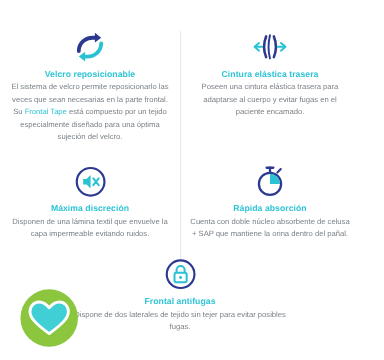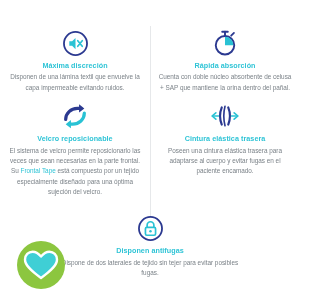--- a/index.html
+++ b/index.html
@@ -100,50 +100,20 @@
     height: 50px;
   }
 </style>
 </head>
 <body>
 
 <div class="features-grid">
 
   <div class="col-divider"></div>
 
-  <div class="row row-2">
-
-    <div class="cell">
-      <div class="cell-icon">
-        <svg width="27" height="27" viewBox="0 0 48 48">
-          <circle cx="24" cy="24" r="20.5" fill="none" stroke="#2b3990" stroke-width="3.2"></circle>
-          <path d="M13 20 L18 20 L24 14 L24 34 L18 28 L13 28 Z" fill="#29c2d4"></path>
-          <path d="M28 19 L36 29 M36 19 L28 29" stroke="#29c2d4" stroke-width="3" stroke-linecap="round"></path>
-        </svg>
-      </div>
-      <div class="cell-title">Máxima discreción</div>
-      <div class="cell-body"><span>Disponen de una lámina textil que envuelve la capa impermeable evitando ruidos.</span><span class="hl"></span><span></span></div>
-    </div>
-
-    <div class="cell">
-      <div class="cell-icon">
-        <svg width="26" height="28" viewBox="0 0 46 50">
-          <path d="M18 5 L28 5" stroke="#2b3990" stroke-width="3.4" stroke-linecap="round"></path>
-          <path d="M23 5 L23 11" stroke="#2b3990" stroke-width="3.4" stroke-linecap="round"></path>
-          <path d="M34 12 L39 7" stroke="#2b3990" stroke-width="3.2" stroke-linecap="round"></path>
-          <circle cx="23" cy="29" r="16.5" fill="none" stroke="#2b3990" stroke-width="3.4"></circle>
-          <path d="M23 29 L23 14 A15 15 0 0 1 38 29 Z" fill="#29c2d4"></path>
-        </svg>
-      </div>
-      <div class="cell-title">Rápida absorción</div>
-      <div class="cell-body"><span>Cuenta con doble núcleo absorbente de celusa + SAP que mantiene la orina dentro del pañal.</span><span class="hl"></span><span></span></div>
-    </div>
-
-  </div>
-
   <div class="row row-1">
 
     <div class="cell">
       <div class="cell-icon">
         <svg width="28" height="28" viewBox="0 0 48 48">
           <path d="M8 30 C8 19 17 11 28 11 L34 11" fill="none" stroke="#2b3990" stroke-width="5.5" stroke-linecap="round"></path>
           <path d="M31 4 L40 11 L31 18 Z" fill="#2b3990"></path>
           <path d="M40 19 C40 30 31 38 20 38 L14 38" fill="none" stroke="#29c2d4" stroke-width="5.5" stroke-linecap="round"></path>
           <path d="M17 31 L8 38 L17 45 Z" fill="#29c2d4"></path>
         </svg>
@@ -163,31 +133,61 @@
           <path d="M38 24 L48 24" fill="none" stroke="#29c2d4" stroke-width="3" stroke-linecap="round"></path>
           <path d="M43 18 L50 24 L43 30" fill="none" stroke="#29c2d4" stroke-width="3" stroke-linecap="round" stroke-linejoin="round"></path>
         </svg>
       </div>
       <div class="cell-title">Cintura elástica trasera</div>
       <div class="cell-body"><span>Poseen una cintura elástica trasera para adaptarse al cuerpo y evitar fugas en el paciente encamado.</span><span class="hl"></span><span></span></div>
     </div>
 
   </div>
 
+  <div class="row row-2">
+
+    <div class="cell">
+      <div class="cell-icon">
+        <svg width="27" height="27" viewBox="0 0 48 48">
+          <circle cx="24" cy="24" r="20.5" fill="none" stroke="#2b3990" stroke-width="3.2"></circle>
+          <path d="M13 20 L18 20 L24 14 L24 34 L18 28 L13 28 Z" fill="#29c2d4"></path>
+          <path d="M28 19 L36 29 M36 19 L28 29" stroke="#29c2d4" stroke-width="3" stroke-linecap="round"></path>
+        </svg>
+      </div>
+      <div class="cell-title">Máxima discreción</div>
+      <div class="cell-body"><span>Disponen de una lámina textil que envuelve la capa impermeable evitando ruidos.</span><span class="hl"></span><span></span></div>
+    </div>
+
+    <div class="cell">
+      <div class="cell-icon">
+        <svg width="26" height="28" viewBox="0 0 46 50">
+          <path d="M18 5 L28 5" stroke="#2b3990" stroke-width="3.4" stroke-linecap="round"></path>
+          <path d="M23 5 L23 11" stroke="#2b3990" stroke-width="3.4" stroke-linecap="round"></path>
+          <path d="M34 12 L39 7" stroke="#2b3990" stroke-width="3.2" stroke-linecap="round"></path>
+          <circle cx="23" cy="29" r="16.5" fill="none" stroke="#2b3990" stroke-width="3.4"></circle>
+          <path d="M23 29 L23 14 A15 15 0 0 1 38 29 Z" fill="#29c2d4"></path>
+        </svg>
+      </div>
+      <div class="cell-title">Rápida absorción</div>
+      <div class="cell-body"><span>Cuenta con doble núcleo absorbente de celusa + SAP que mantiene la orina dentro del pañal.</span><span class="hl"></span><span></span></div>
+    </div>
+
+  </div>
+
   <div class="row-bottom">
     <div class="bottom-cell">
       <div class="cell-icon">
         <svg width="27" height="27" viewBox="0 0 48 48">
           <circle cx="24" cy="24" r="20.5" fill="none" stroke="#2b3990" stroke-width="3.2"></circle>
           <path d="M18 22 L18 18 A6 6 0 0 1 30 18 L30 22" fill="none" stroke="#29c2d4" stroke-width="3"></path>
           <rect x="15" y="22" width="18" height="14" rx="2.5" fill="none" stroke="#29c2d4" stroke-width="3"></rect>
           <circle cx="24" cy="29" r="2.2" fill="#29c2d4"></circle>
         </svg>
       </div>
-      <div class="cell-title">Disponen antifugas</div>
+      <div class="cell-title">Frontal antifugas</div>
       <div class="cell-body"><span>Dispone de dos laterales de tejido sin tejer para evitar posibles fugas.</span><span class="hl"></span><span></span></div>
     </div>
   </div>
 
   <div class="heart-badge">
     <svg width="50" height="50" viewBox="0 0 50 50">
       <circle cx="25" cy="25" r="24" fill="#8cc63f"></circle>
       <path d="M25 38 C14 30 9 25 9 19.5 C9 15 12.4 11.7 16.6 11.7 C19.5 11.7 22.2 13.2 25 16.5 C27.8 13.2 30.5 11.7 33.4 11.7 C37.6 11.7 41 15 41 19.5 C41 25 36 30 25 38 Z" fill="#3fcfd5" stroke="#ffffff" stroke-width="2.4" stroke-linejoin="round"></path>
     </svg>
   </div>

